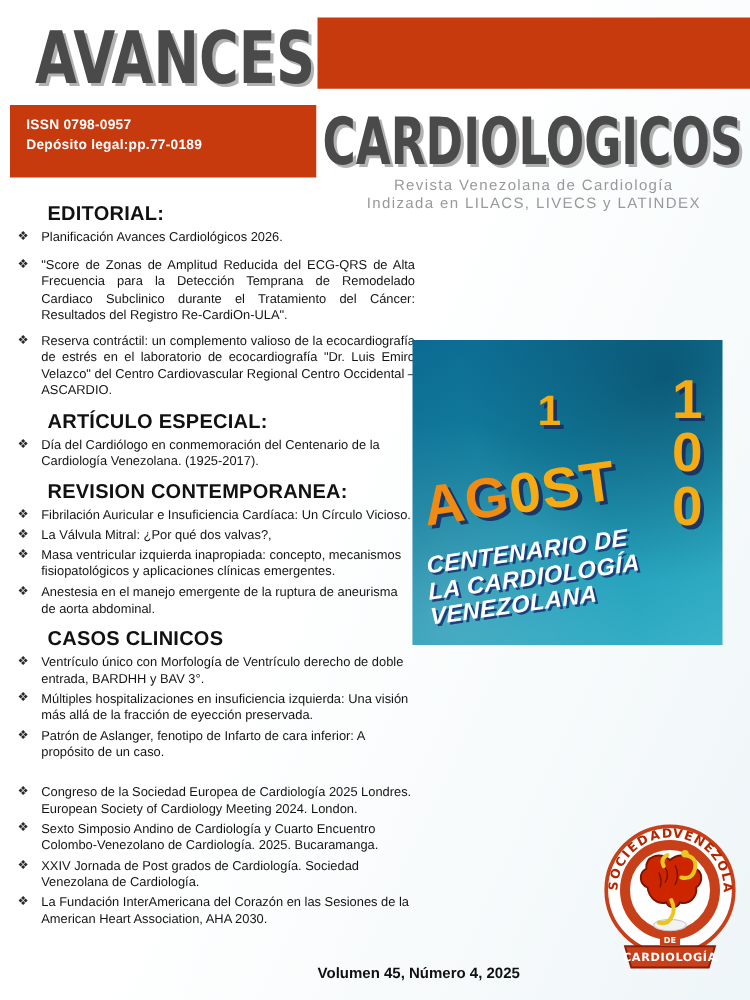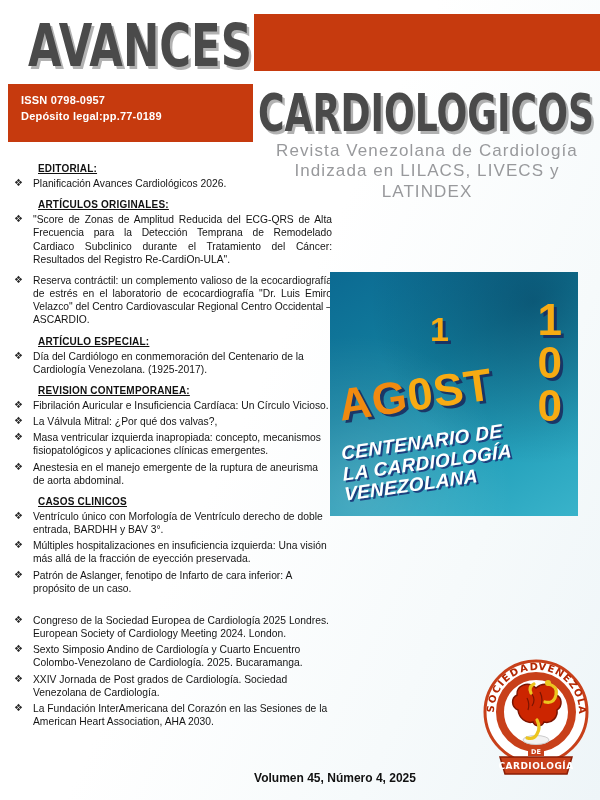--- a/index.html
+++ b/index.html
@@ -11,29 +11,29 @@
   
   .bar{position:absolute;background:#c63a0e;}
   .bar-top{left:254px;top:14px;width:346px;height:57px;}
   .bar-left{left:8px;top:84px;width:245px;height:58px;}
   .issn-block{padding:9px 4px 0 13px;color:#ffffff;font-weight:bold;font-size:11px;line-height:1.45;letter-spacing:.2px;}
   .title-svg{position:absolute;}
   .t-avances{left:24px;top:4px;}
   .t-cardio{left:255px;top:76px;}
   .subtitle{
     position:absolute;left:262px;top:141px;width:330px;text-align:center;
-    color:#98999c;font-size:17px;line-height:1.2;letter-spacing:1.1px;font-weight:500;
+    color:#98999c;font-size:12px;line-height:1.2;letter-spacing:1.1px;font-weight:500;
   }
   
   .toc{position:absolute;left:12px;top:163px;width:320px;}
   .toc section{margin:0 0 9px 0;}
   .toc section.gap-lg{margin-top:19px;}
   .sec-head{
-    margin:0 0 3px 0;font-size:10px;font-weight:bold;color:#111;
-    text-decoration:underline;letter-spacing:.2px;padding-left:26px;
+    margin:0 0 3px 0;font-size:16px;font-weight:bold;color:#111;
+    letter-spacing:.2px;padding-left:26px;
   }
   .sec-items{list-style:none;margin:0;padding:0;}
   .sec-items li{display:flex;margin:0 0 3px 0;font-size:10.3px;line-height:1.28;color:#141414;}
   .sec-items li .bullet{flex:0 0 19px;font-size:10px;color:#2b2b2b;padding-left:2px;}
   .sec-items li .itxt{flex:1;}
   section.justify .itxt{text-align:justify;}
   section.justify li{margin-bottom:8px;}
   
   .poster{
     position:absolute;left:330px;top:272px;width:248px;height:244px;overflow:hidden;
@@ -96,21 +96,20 @@
       <h3 class="sec-head">EDITORIAL:</h3>
       <ul class="sec-items">
     <li>
       <span class="bullet">❖</span>
       <span class="itxt">Planificación Avances Cardiológicos 2026.</span>
     </li>
   </ul>
     </section>
 
     <section class="justify">
-      <h3 class="sec-head">ARTÍCULOS ORIGINALES:</h3>
       <ul class="sec-items">
     <li>
       <span class="bullet">❖</span>
       <span class="itxt">"Score de Zonas de Amplitud Reducida del ECG-QRS de Alta Frecuencia para la Detección Temprana de Remodelado Cardiaco Subclinico durante el Tratamiento del Cáncer: Resultados del Registro Re-CardiOn-ULA".</span>
     </li>
 
     <li>
       <span class="bullet">❖</span>
       <span class="itxt">Reserva contráctil: un complemento valioso de la ecocardiografía de estrés en el laboratorio de ecocardiografía "Dr. Luis Emiro Velazco" del Centro Cardiovascular Regional Centro Occidental – ASCARDIO.</span>
     </li>

